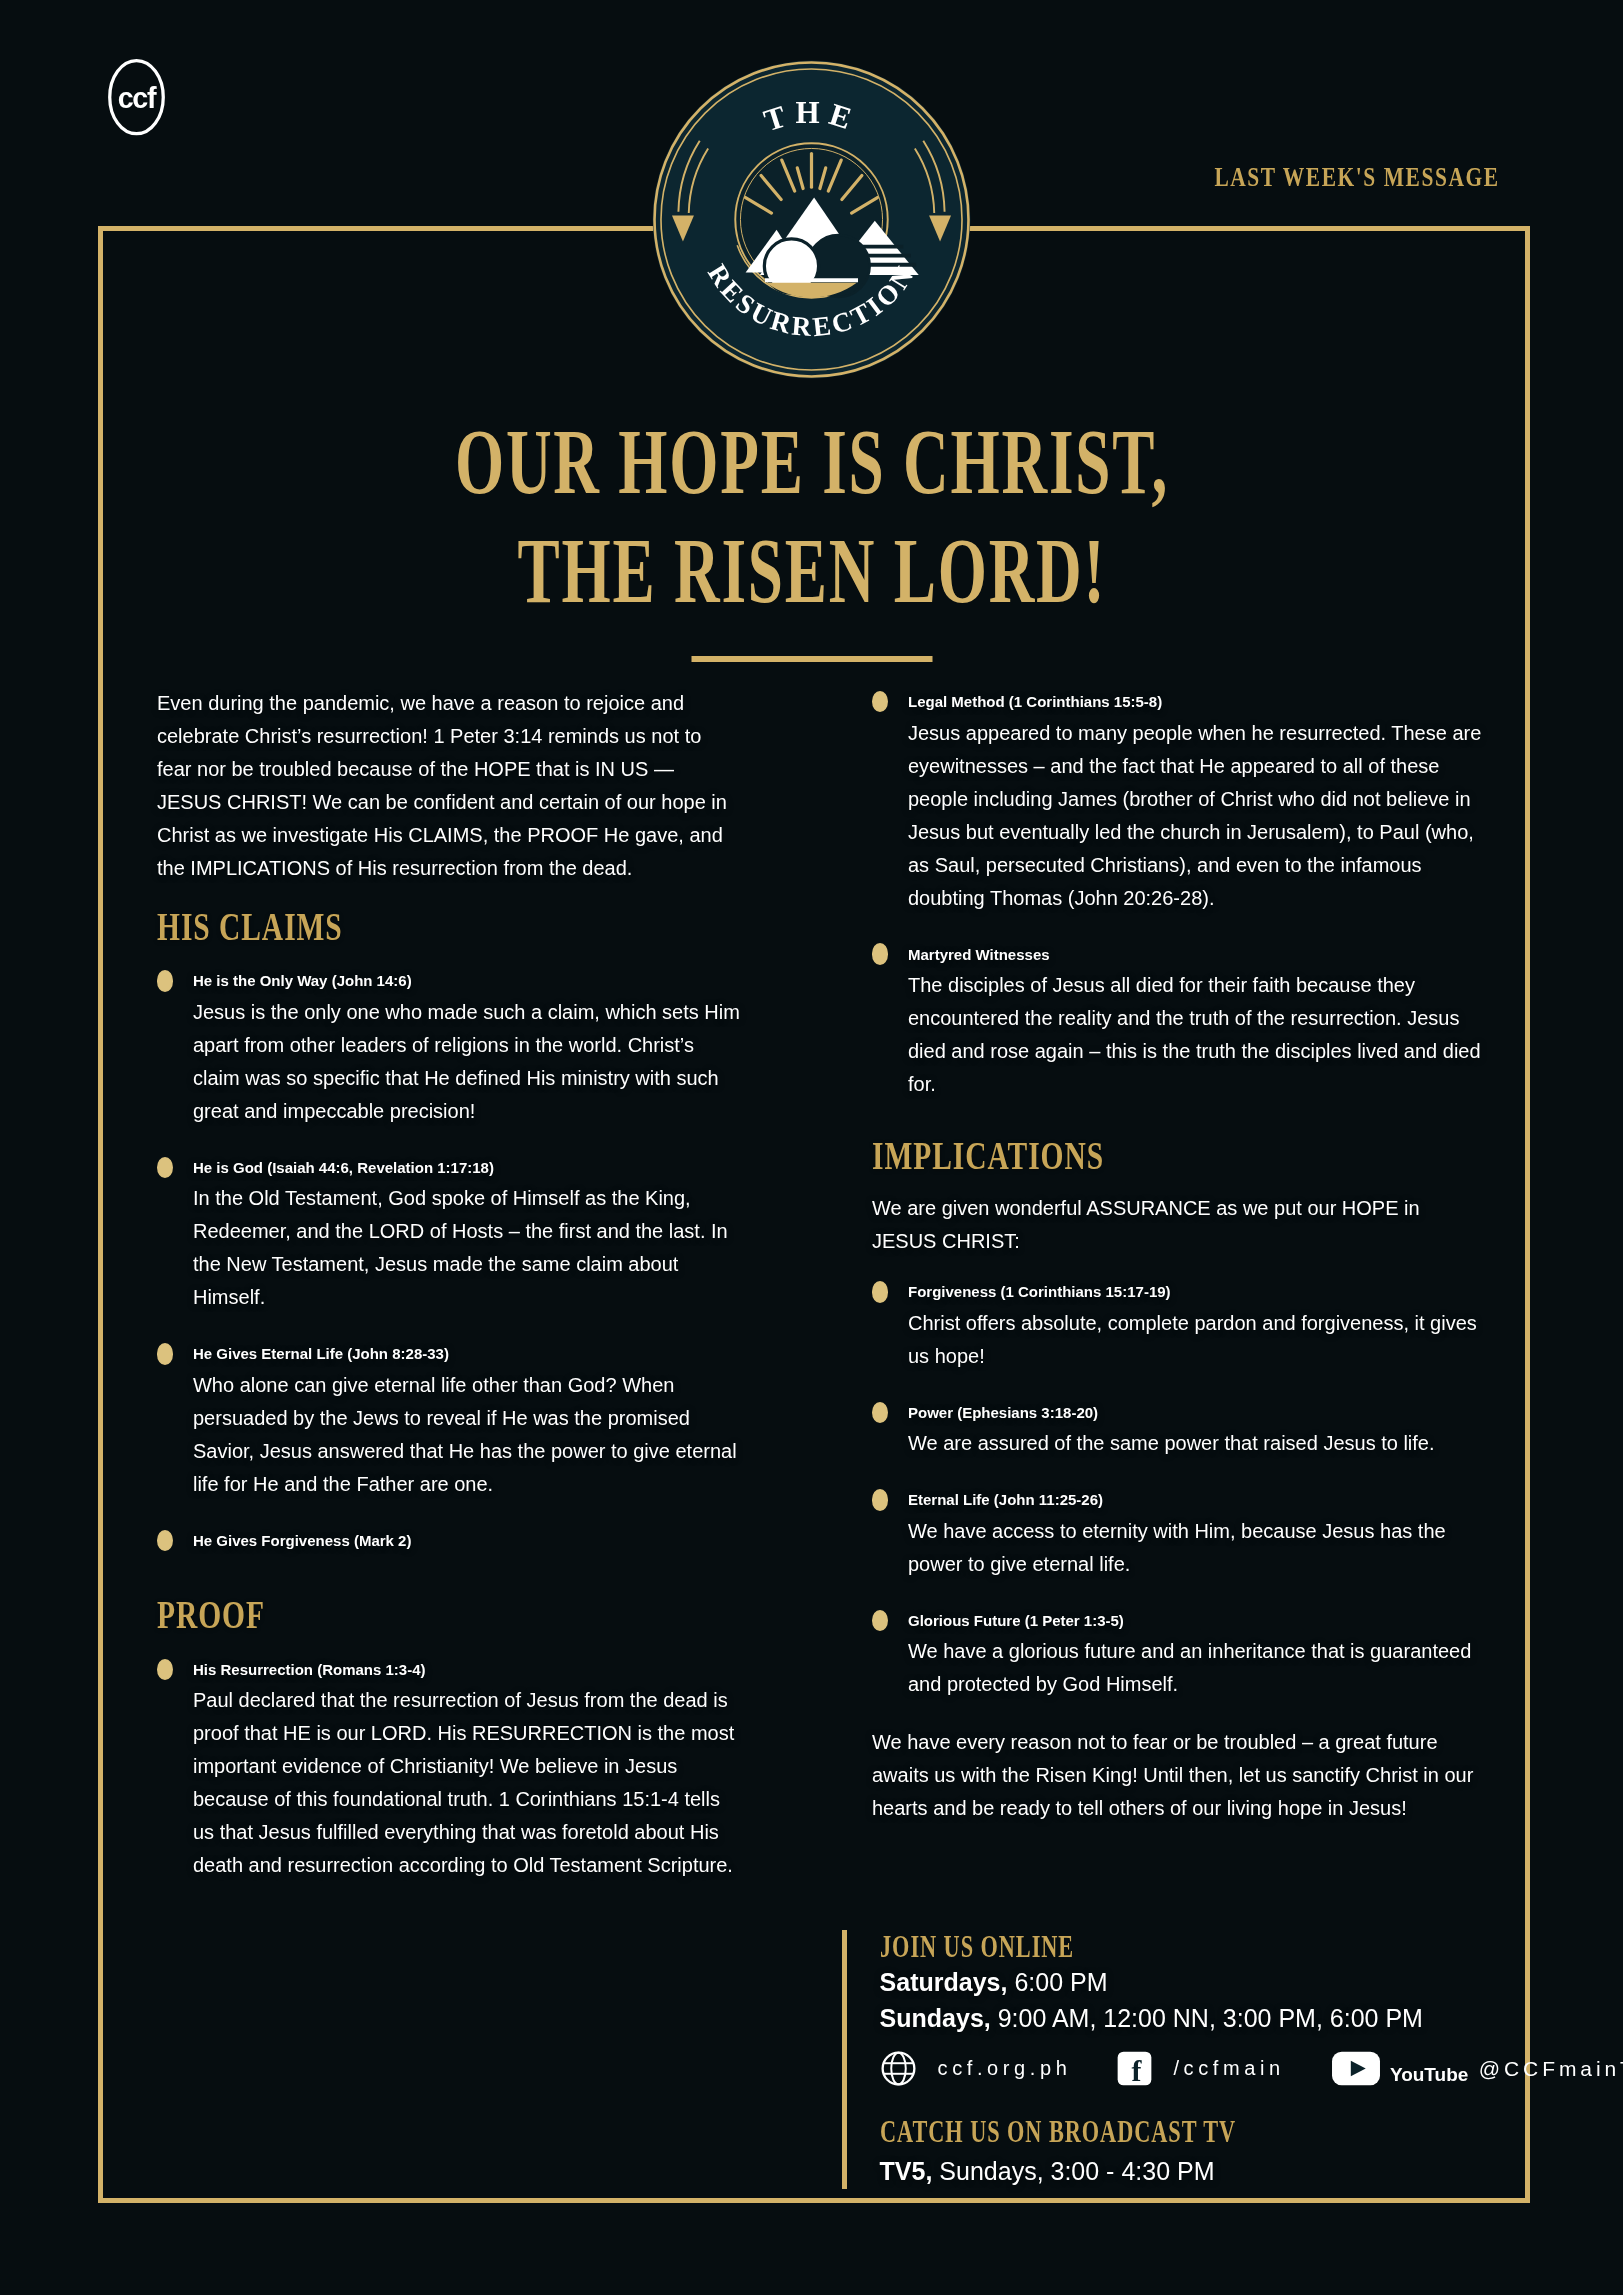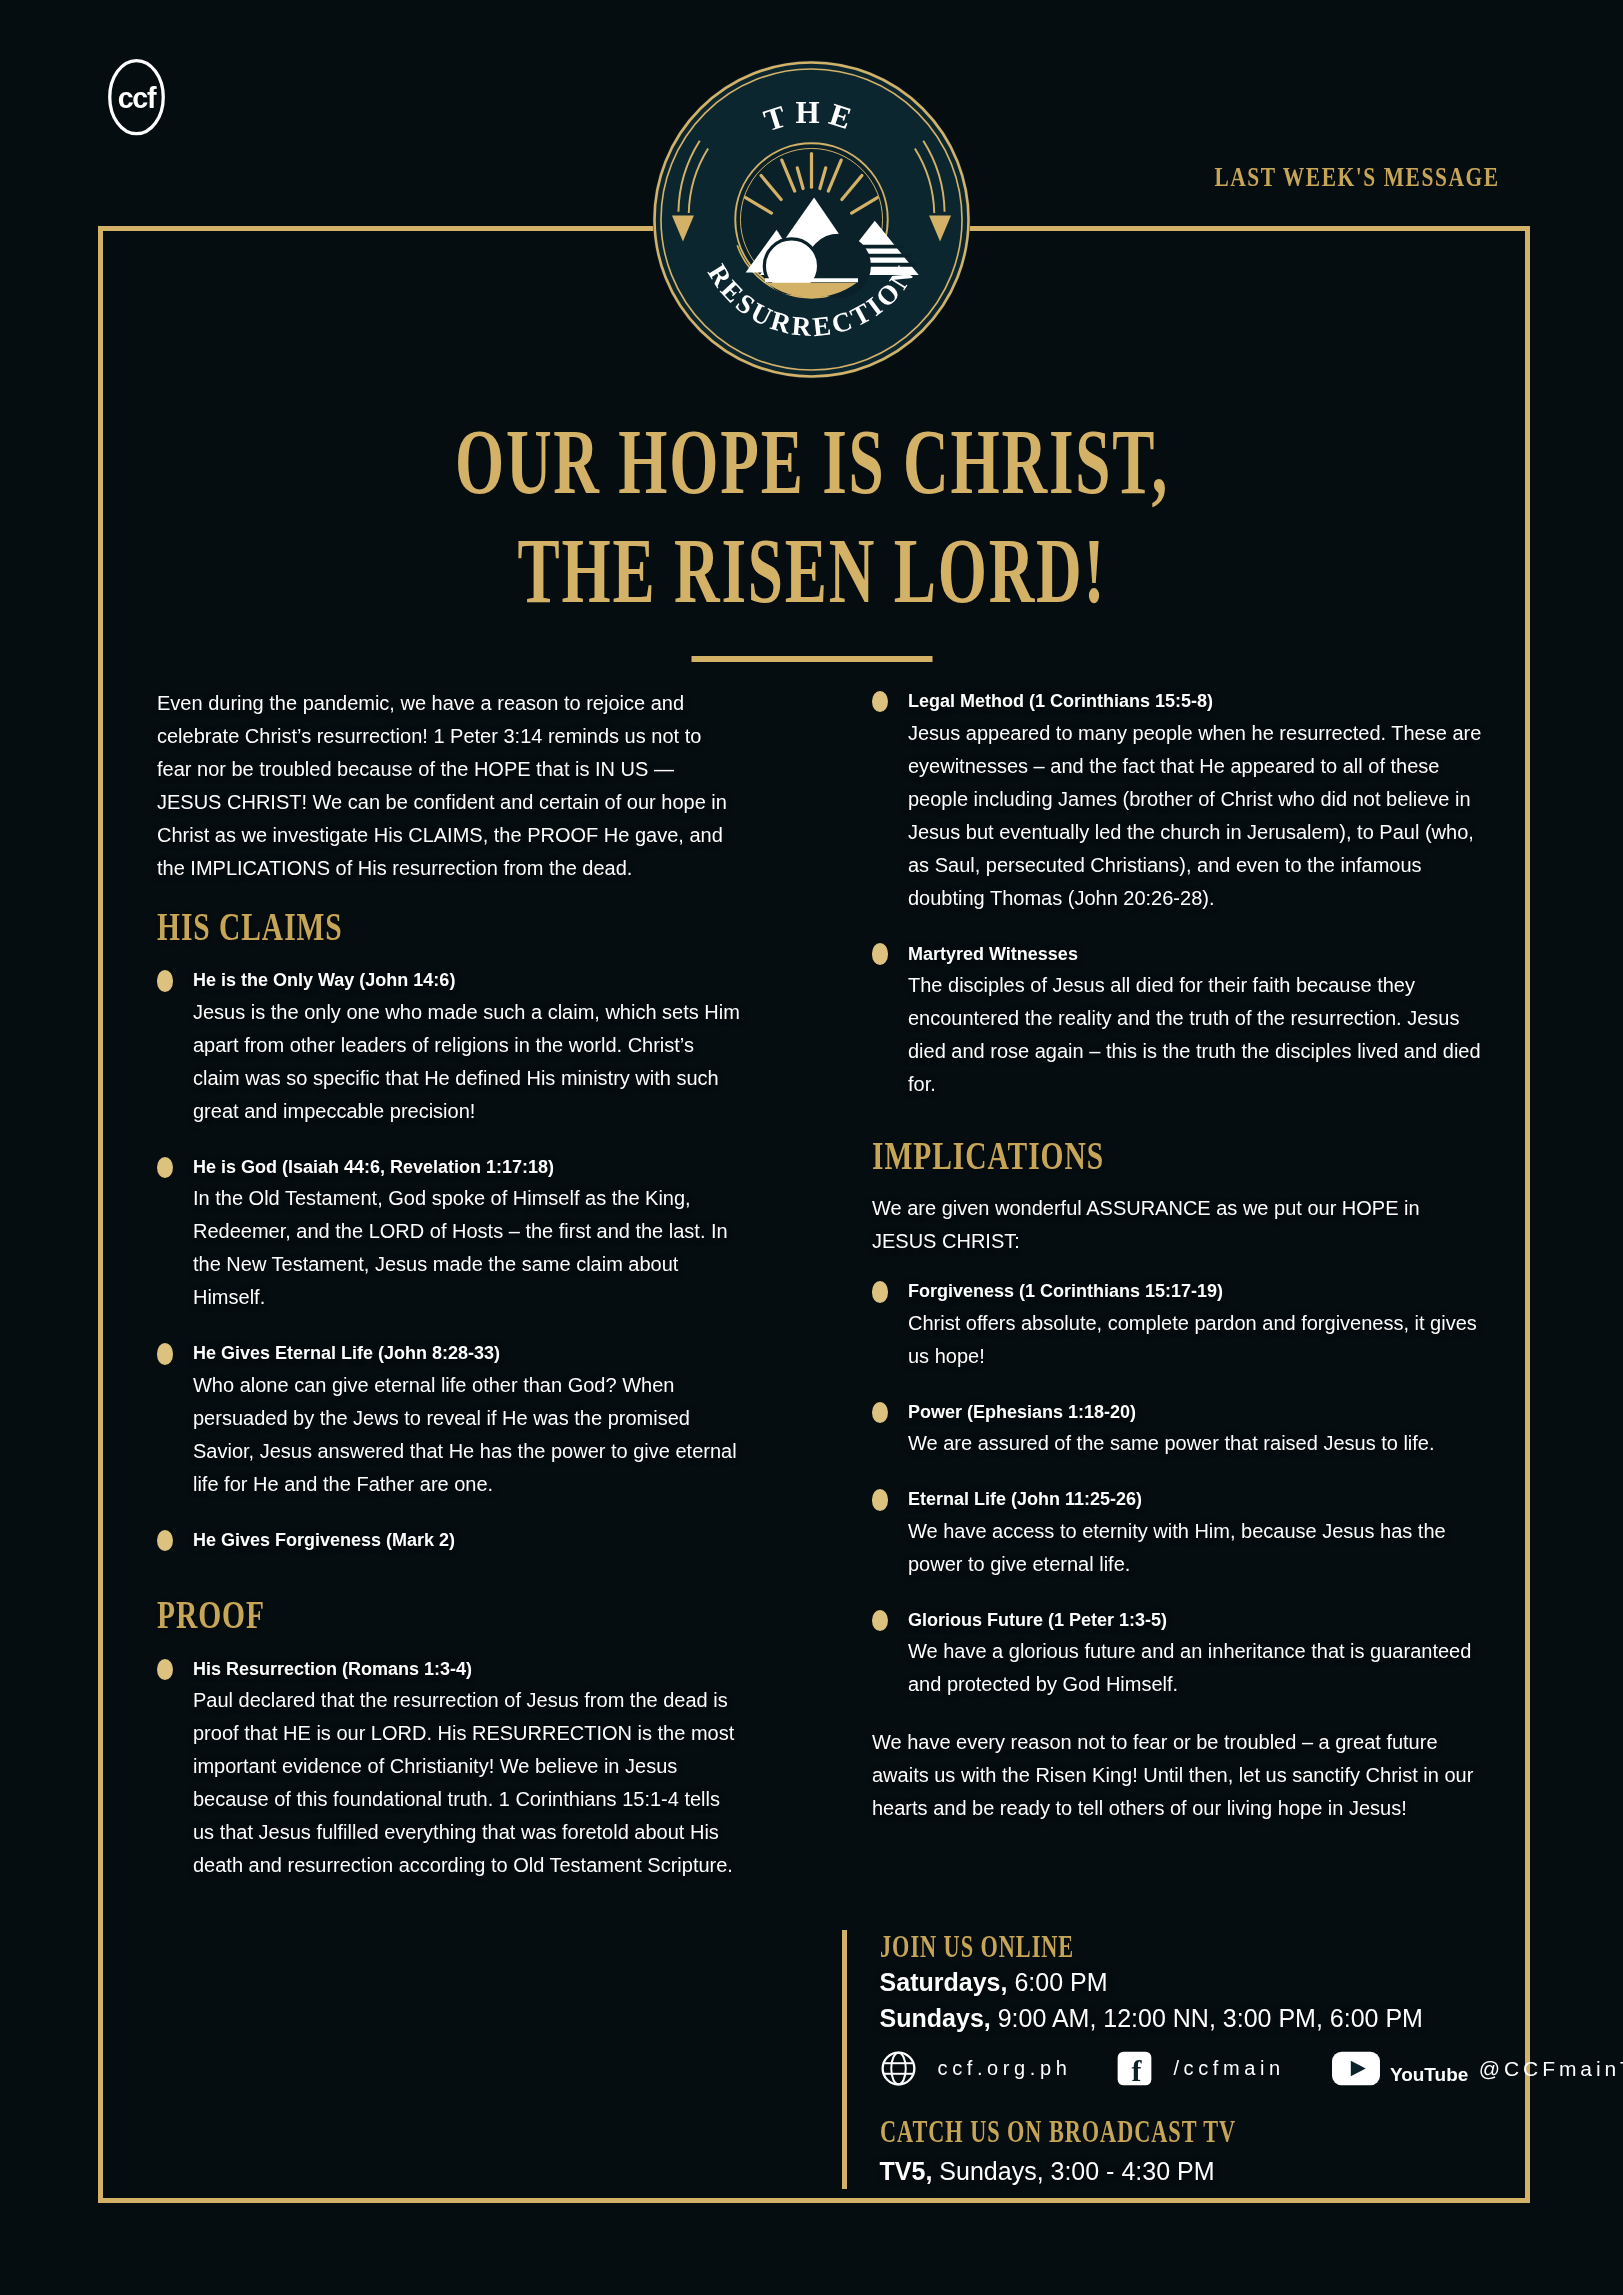--- a/index.html
+++ b/index.html
@@ -66,21 +66,21 @@
     letter-spacing:1.3px;white-space:nowrap;text-shadow:0 1.3px 5.2px rgba(0,0,0,.4);
   }
   .section-head>span{display:inline-block;transform:scaleX(.72);transform-origin:left center;}
   .mt-sec{margin-top:37px;}
   .item{display:flex;margin-bottom:25px;}
   .dot{
     flex:0 0 auto;width:16.4px;height:21.6px;border-radius:50%;
     background:var(--gold-bullet,#dcc27e);margin:3.9px 19.6px 0 0;
   }
   .item-title{
-    font-size:18px;line-height:29.5px;font-weight:700;
+    font-size:15px;line-height:29.5px;font-weight:700;
     text-shadow:0 1.3px 6.5px rgba(0,0,0,.55);
   }
   .intro{margin-bottom:19.6px;}
   .impl-intro{margin-bottom:17px;}
   .closing{margin-top:2.6px;}
 
   
   .join-wrap{position:absolute;left:842px;top:1930px;width:681px;display:flex;}
   .join-bar{flex:0 0 auto;width:4.6px;background:var(--gold,#d3b268);margin-right:33px;}
   .join-head{
@@ -254,21 +254,21 @@
     <div class="item">
       <span class="dot"></span>
       <div>
         <div class="item-title">Forgiveness (1 Corinthians 15:17-19)</div>
         <div class="item-text">Christ offers absolute, complete pardon and forgiveness, it gives us hope!</div>
       </div>
     </div>
     <div class="item">
       <span class="dot"></span>
       <div>
-        <div class="item-title">Power (Ephesians 1:18-20)</div>
+        <div class="item-title">Power (Ephesians 3:18-20)</div>
         <div class="item-text">We are assured of the same power that raised Jesus to life.</div>
       </div>
     </div>
     <div class="item">
       <span class="dot"></span>
       <div>
         <div class="item-title">Eternal Life (John 11:25-26)</div>
         <div class="item-text">We have access to eternity with Him, because Jesus has the power to give eternal life.</div>
       </div>
     </div>

